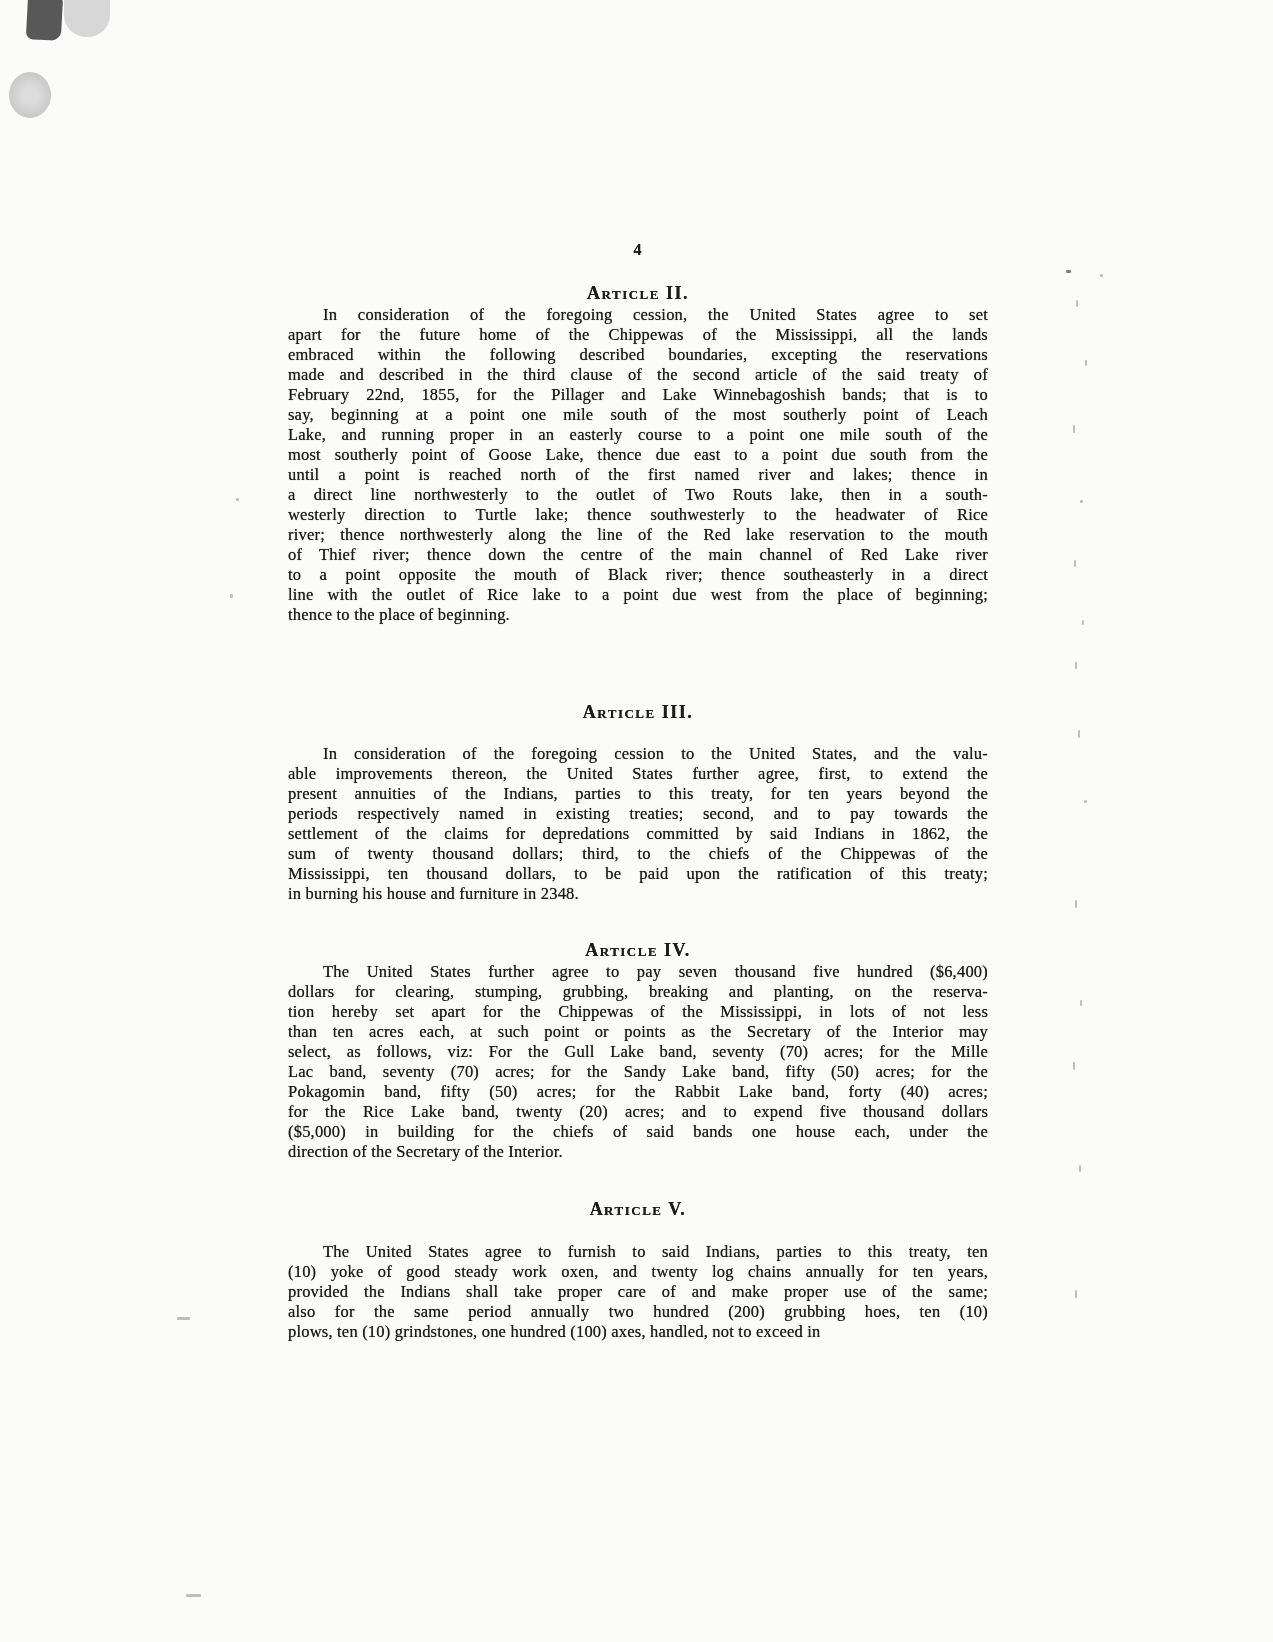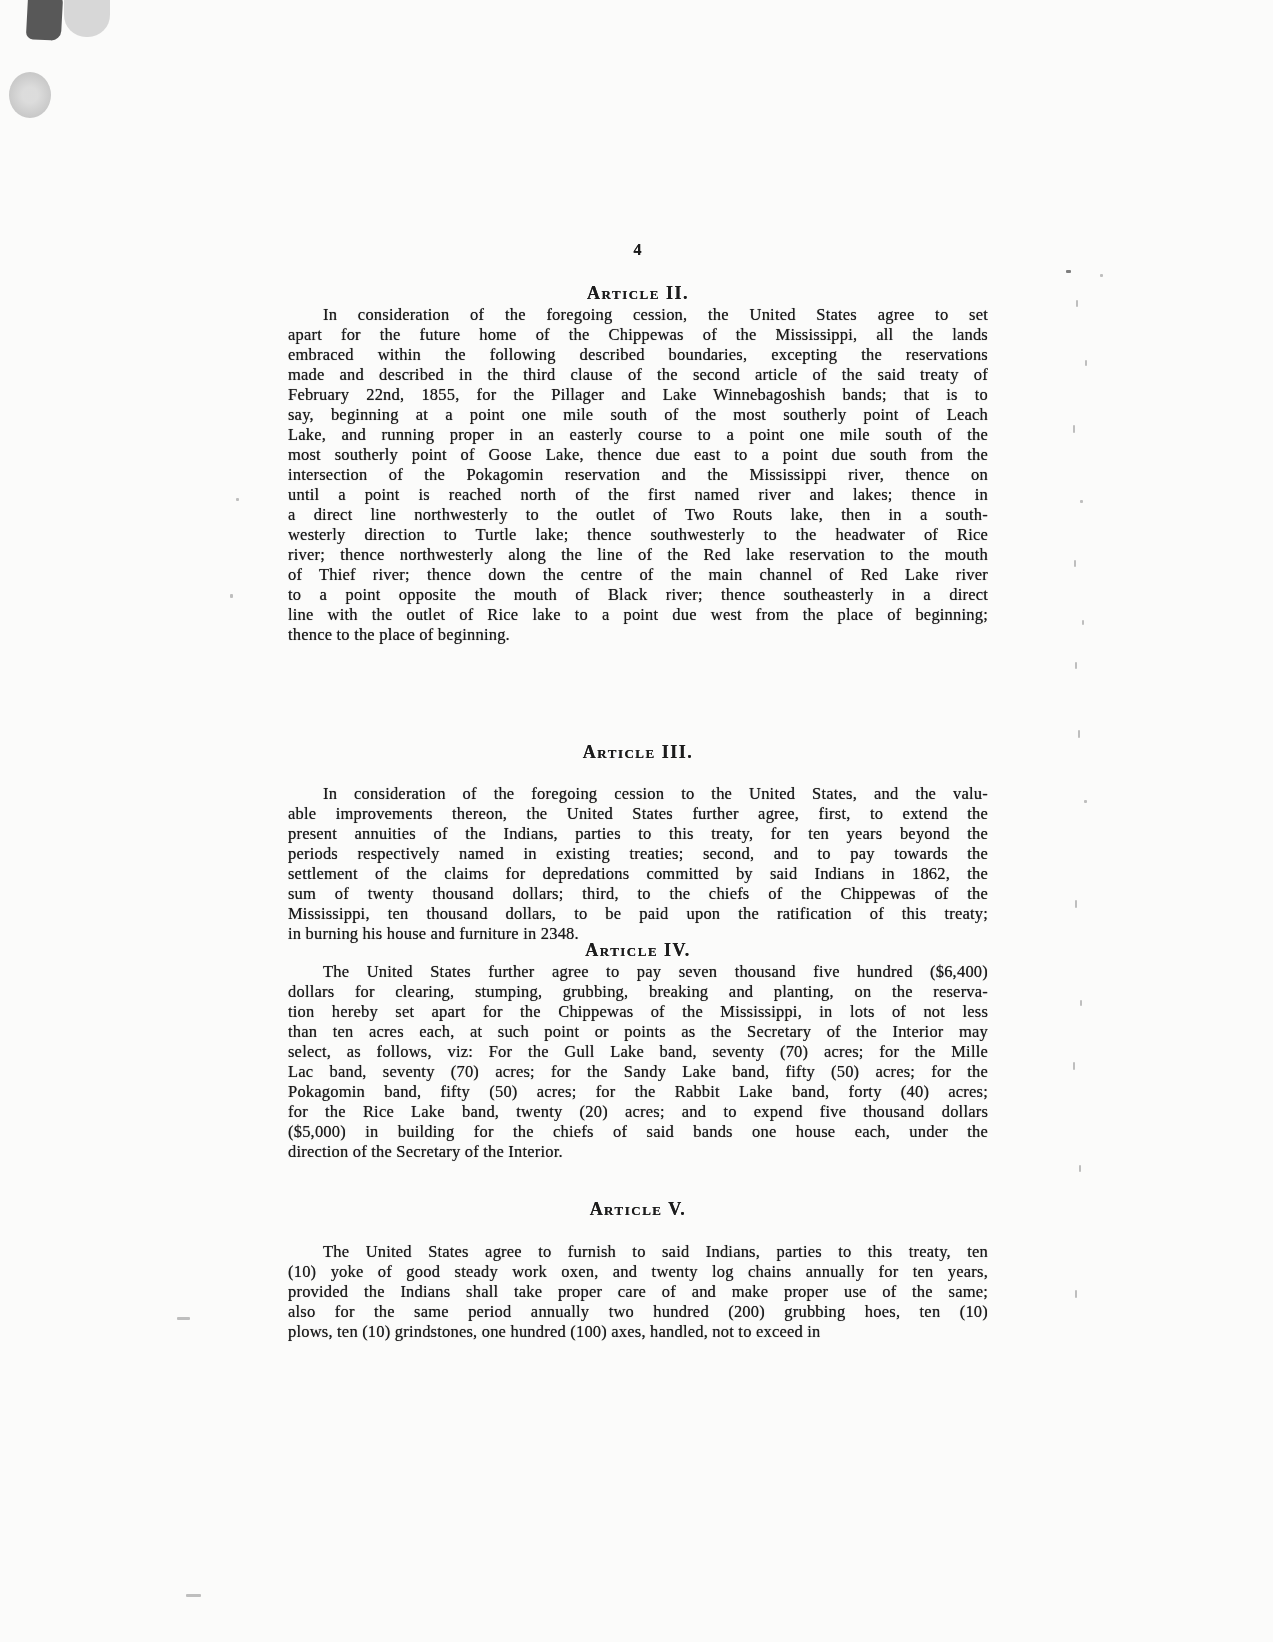--- a/index.html
+++ b/index.html
@@ -11,21 +11,21 @@
     color:#1c1c1c;
     overflow:hidden;
   }
   .pageno{
     position:absolute;left:288px;top:241px;width:700px;
     text-align:center;font-size:16px;font-weight:bold;letter-spacing:1px;
     text-shadow:0 0 .6px rgba(20,20,20,.85);
   }
   .section{position:absolute;left:288px;width:700px;}
   .sec2{top:281px;}
-  .sec3{top:740px;}
+  .sec3{top:700px;}
   .sec4{top:938px;}
   .sec5{top:1197px;}
   .heading{
     text-align:center;
     font-variant:small-caps;
     font-weight:bold;
     font-size:18px;
     line-height:24px;
     letter-spacing:1.5px;
     text-shadow:0 0 .6px rgba(20,20,20,.85);
@@ -104,21 +104,20 @@
     <div class="heading h2m">Article II.</div>
     <div class="para">
         <div class="line">In consideration of the foregoing cession, the United States agree to set</div>
         <div class="line">apart for the future home of the Chippewas of the Mississippi, all the lands</div>
         <div class="line">embraced within the following described boundaries, excepting the reservations</div>
         <div class="line">made and described in the third clause of the second article of the said treaty of</div>
         <div class="line">February 22nd, 1855, for the Pillager and Lake Winnebagoshish bands; that is to</div>
         <div class="line">say, beginning at a point one mile south of the most southerly point of Leach</div>
         <div class="line">Lake, and running proper in an easterly course to a point one mile south of the</div>
         <div class="line">most southerly point of Goose Lake, thence due east to a point due south from the</div>
-        <div class="line">intersection of the Pokagomin reservation and the Mississippi river, thence on</div>
         <div class="line">until a point is reached north of the first named river and lakes; thence in</div>
         <div class="line">a direct line northwesterly to the outlet of Two Routs lake, then in a south-</div>
         <div class="line">westerly direction to Turtle lake; thence southwesterly to the headwater of Rice</div>
         <div class="line">river; thence northwesterly along the line of the Red lake reservation to the mouth</div>
         <div class="line">of Thief river; thence down the centre of the main channel of Red Lake river</div>
         <div class="line">to a point opposite the mouth of Black river; thence southeasterly in a direct</div>
         <div class="line">line with the outlet of Rice lake to a point due west from the place of beginning;</div>
         <div class="line last">thence to the place of beginning.</div>
       </div>
   </div>

